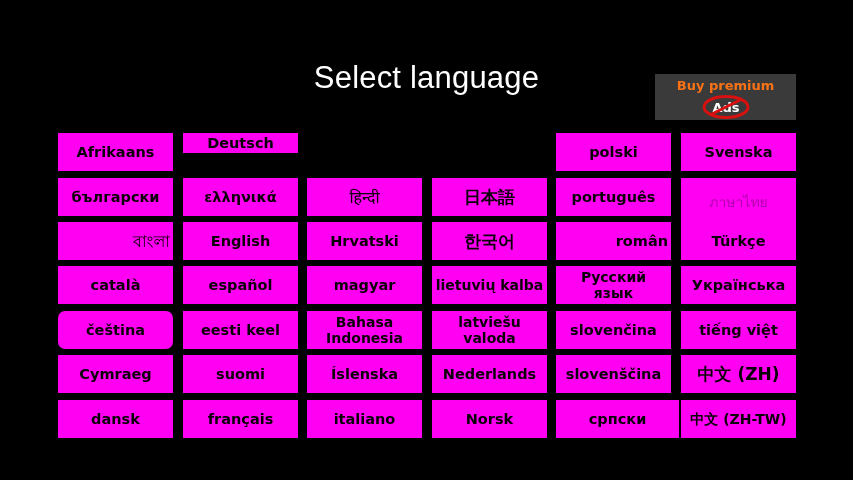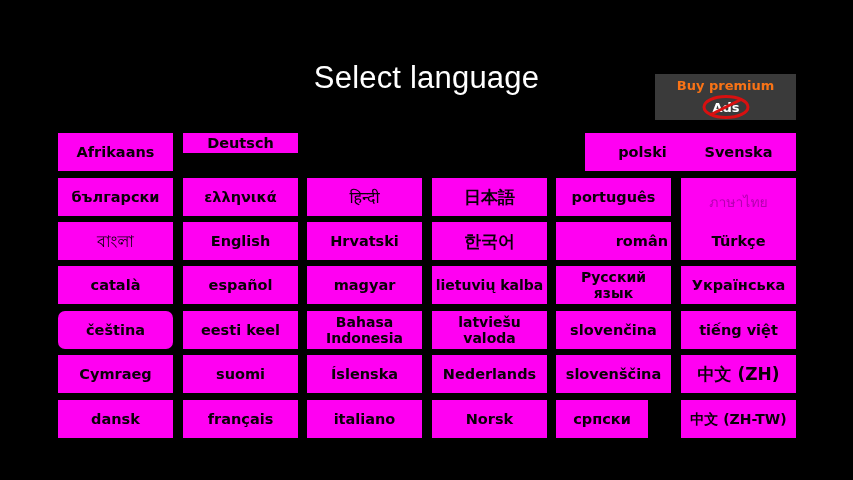--- a/index.html
+++ b/index.html
@@ -119,21 +119,21 @@
     </div>
   </div>
 
   <div id="language-grid">
       <div class="lang-button" style="left: 58px; top: 133px; width: 115px; height: 38px;">
         <span class="lang-label">Afrikaans</span>
       </div>
       <div class="lang-button" style="left: 183px; top: 133px; width: 115px; height: 20px; align-items: center;">
         <span class="lang-label">Deutsch</span>
       </div>
-      <div class="lang-button" style="left: 556px; top: 133px; width: 115px; height: 38px; margin-left: 29px;">
+      <div class="lang-button" style="left: 556px; top: 133px; width: 115px; height: 38px;">
         <span class="lang-label">polski</span>
       </div>
       <div class="lang-button" style="left: 681px; top: 133px; width: 115px; height: 38px;">
         <span class="lang-label">Svenska</span>
       </div>
       <div class="lang-button" style="left: 58px; top: 178px; width: 115px; height: 38px;">
         <span class="lang-label">български</span>
       </div>
       <div class="lang-button" style="left: 183px; top: 178px; width: 115px; height: 38px;">
         <span class="lang-label">ελληνικά</span>
@@ -143,21 +143,21 @@
       </div>
       <div class="lang-button cjk" style="left: 432px; top: 178px; width: 115px; height: 38px;">
         <span class="lang-label">日本語</span>
       </div>
       <div class="lang-button" style="left: 556px; top: 178px; width: 115px; height: 38px;">
         <span class="lang-label">português</span>
       </div>
       <div class="lang-button thai" style="left: 681px; top: 178px; width: 115px; height: 48px;">
         <span class="lang-label">ภาษาไทย</span>
       </div>
-      <div class="lang-button indic" style="left: 58px; top: 222px; width: 115px; height: 38px;">
+      <div class="lang-button indic" style="left: 58px; top: 222px; width: 115px; height: 38px; text-align: right;">
         <span class="lang-label">বাংলা</span>
       </div>
       <div class="lang-button" style="left: 183px; top: 222px; width: 115px; height: 38px;">
         <span class="lang-label">English</span>
       </div>
       <div class="lang-button" style="left: 307px; top: 222px; width: 115px; height: 38px;">
         <span class="lang-label">Hrvatski</span>
       </div>
       <div class="lang-button cjk" style="left: 432px; top: 222px; width: 115px; height: 38px;">
         <span class="lang-label">한국어</span>
@@ -227,21 +227,21 @@
       </div>
       <div class="lang-button" style="left: 183px; top: 400px; width: 115px; height: 38px;">
         <span class="lang-label">français</span>
       </div>
       <div class="lang-button" style="left: 307px; top: 400px; width: 115px; height: 38px;">
         <span class="lang-label">italiano</span>
       </div>
       <div class="lang-button" style="left: 432px; top: 400px; width: 115px; height: 38px;">
         <span class="lang-label">Norsk</span>
       </div>
-      <div class="lang-button" style="left: 556px; top: 400px; width: 92px; height: 38px;">
+      <div class="lang-button" style="left: 556px; top: 400px; width: 123px; height: 38px;">
         <span class="lang-label">српски</span>
       </div>
       <div class="lang-button cjk two-line" style="left: 681px; top: 400px; width: 115px; height: 38px;">
         <span class="lang-label">中文 (ZH-TW)</span>
       </div>
     </div>
 
 </div>
 
 </body></html>

